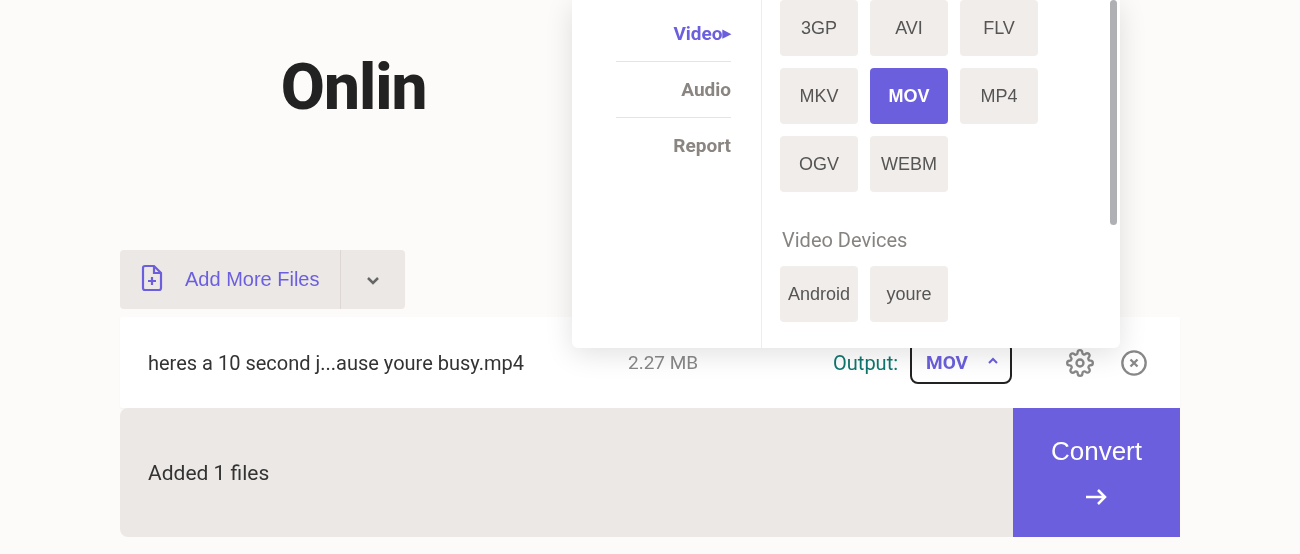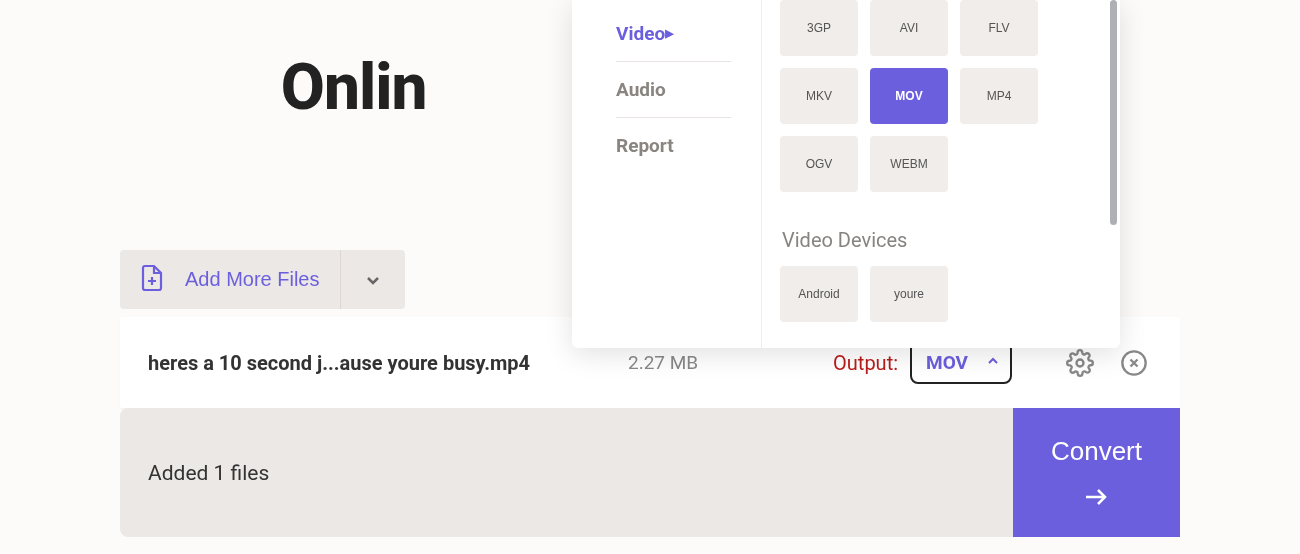--- a/index.html
+++ b/index.html
@@ -75,36 +75,35 @@
       border-radius: 2px;
       box-shadow: 0 1px 2px rgba(0,0,0,0.04);
     }
     .file-name {
       font-size: 20px;
       color: #333;
       flex: 0 0 auto;
       width: 480px;
       overflow: hidden;
       white-space: nowrap;
-      font-weight: bold;
     }
     .file-size {
       font-size: 19px;
       color: #888;
       width: 110px;
     }
     .output-wrap {
       display: flex;
       align-items: center;
       gap: 12px;
       margin-left: auto;
     }
     .output-label {
       font-size: 20px;
-      color: #b91c1c;
+      color: #0f766e;
     }
     .output-select {
       border: 2.5px solid #222;
       border-radius: 8px;
       padding: 8px 42px 8px 14px;
       position: relative;
       cursor: pointer;
       display: flex;
       align-items: center;
       min-width: 100px;
@@ -173,21 +172,21 @@
       z-index: 10;
     }
     .dd-side {
       width: 190px;
       padding: 6px 30px;
       border-right: 1px solid #f0ece9;
     }
     .dd-side-item {
       display: flex;
       align-items: center;
-      justify-content: flex-start;
+      justify-content: flex-end;
       padding: 16px 0;
       border-bottom: 1px solid #e8e3e0;
       font-size: 19px;
       font-weight: 700;
       color: #8a8580;
       cursor: pointer;
       margin-left: 14px;
     }
     .dd-side-item:last-child { border-bottom: none; }
     .dd-side-item.active { color: #6b5fde; }
@@ -211,21 +210,21 @@
       display: flex;
       flex-wrap: wrap;
       gap: 12px;
     }
     .fmt-btn {
       width: 78px;
       height: 56px;
       background: #f1edea;
       border: none;
       border-radius: 4px;
-      font-size: 12px;
+      font-size: 18px;
       font-weight: 500;
       color: #555;
       cursor: pointer;
     }
     .fmt-btn.selected {
       background: #6b5fde;
       color: #fff;
       font-weight: 700;
     }
     .dd-section-title {

